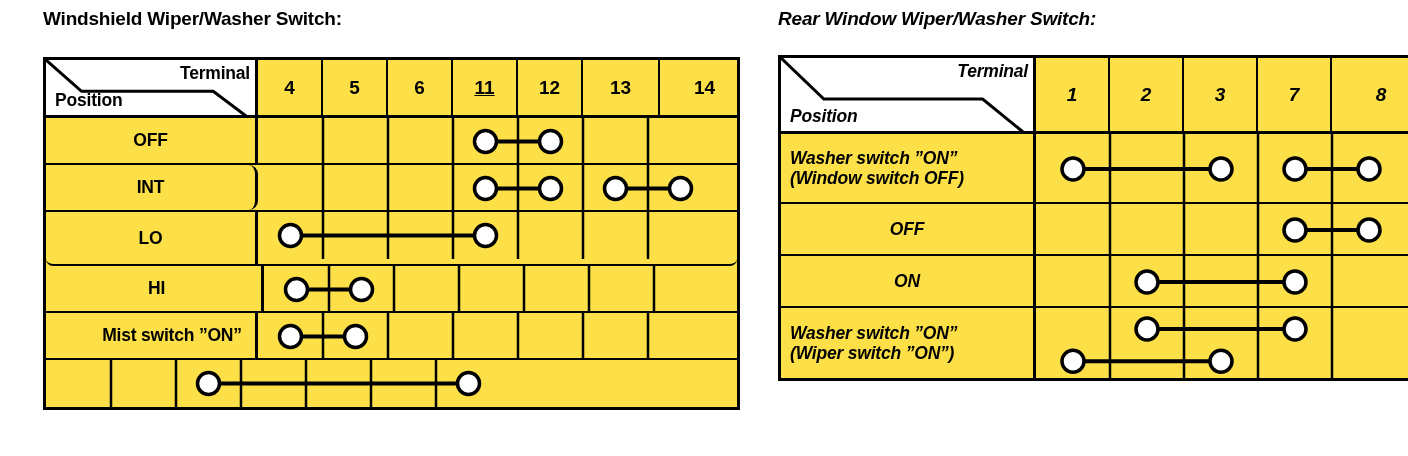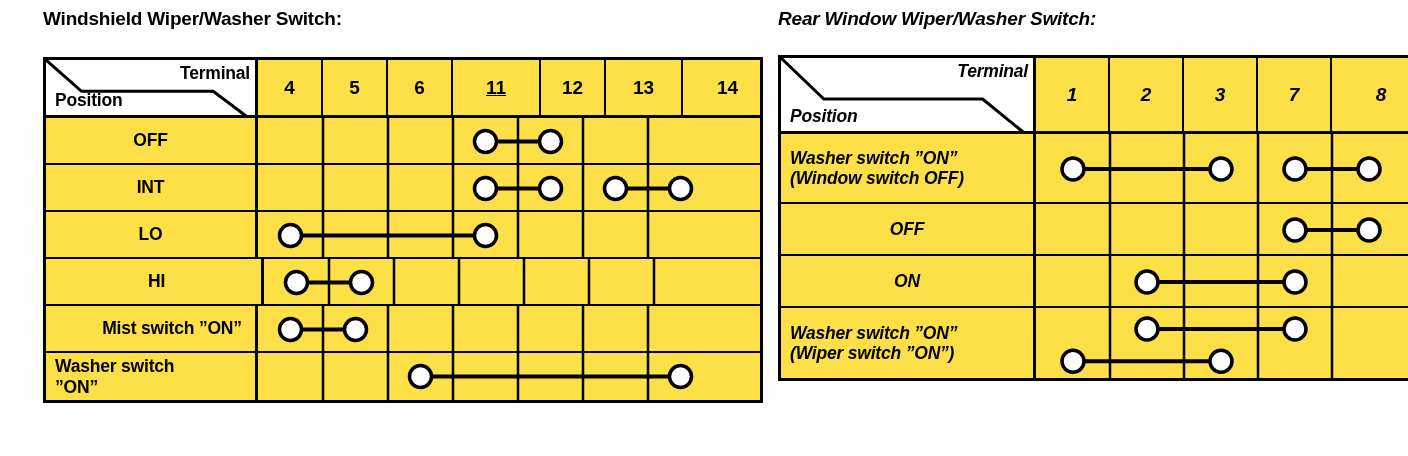--- a/index.html
+++ b/index.html
@@ -58,21 +58,21 @@
         <div class="hlabel" style="width: 212px;">
           <svg width="209" height="58" class="diag">
             <polyline points="0,0 35.53,31.32 167.20000000000002,31.32 202.73,58" fill="none" stroke="#000000" stroke-width="3"></polyline>
           </svg>
           <div class="axis-terminal">Terminal</div>
           <div class="axis-position">Position</div>
         </div>
         <div class="hcell" style="width: 65px;">4</div>
         <div class="hcell" style="width: 65px;">5</div>
         <div class="hcell" style="width: 65px;">6</div>
-        <div class="hcell" style="width: 88px; text-decoration: underline;">11</div>
+        <div class="hcell" style="width: 65px; text-decoration: underline;">11</div>
         <div class="hcell" style="width: 65px;">12</div>
         <div class="hcell" style="width: 77px;">13</div>
         <div class="hcell" style="width: 65px;">14</div>
       </div><div class="brow" style="height: 47px;">
         <div class="rlabel" style="width: 212px;">
           <div>OFF</div>
         </div>
         <div class="conn">
           <svg width="455" height="47">
             <line x1="65" y1="0" x2="65" y2="47" stroke="#000000" stroke-width="2.5"></line>
@@ -80,40 +80,40 @@
             <line x1="195" y1="0" x2="195" y2="47" stroke="#000000" stroke-width="2.5"></line>
             <line x1="260" y1="0" x2="260" y2="47" stroke="#000000" stroke-width="2.5"></line>
             <line x1="325" y1="0" x2="325" y2="47" stroke="#000000" stroke-width="2.5"></line>
             <line x1="390" y1="0" x2="390" y2="47" stroke="#000000" stroke-width="2.5"></line>
             <line x1="227.5" y1="23.5" x2="292.5" y2="23.5" stroke="#000000" stroke-width="4"></line>
             <circle cx="227.5" cy="23.5" r="11" fill="#ffffff" stroke="#000000" stroke-width="3.5"></circle>
             <circle cx="292.5" cy="23.5" r="11" fill="#ffffff" stroke="#000000" stroke-width="3.5"></circle>
           </svg>
         </div>
       </div><div class="brow" style="height: 47px;">
-        <div class="rlabel" style="width: 212px;">
+        <div class="rlabel" style="width: 212px; border-radius: 9px;">
           <div>INT</div>
         </div>
         <div class="conn">
           <svg width="455" height="47">
             <line x1="65" y1="0" x2="65" y2="47" stroke="#000000" stroke-width="2.5"></line>
             <line x1="130" y1="0" x2="130" y2="47" stroke="#000000" stroke-width="2.5"></line>
             <line x1="195" y1="0" x2="195" y2="47" stroke="#000000" stroke-width="2.5"></line>
             <line x1="260" y1="0" x2="260" y2="47" stroke="#000000" stroke-width="2.5"></line>
             <line x1="325" y1="0" x2="325" y2="47" stroke="#000000" stroke-width="2.5"></line>
             <line x1="390" y1="0" x2="390" y2="47" stroke="#000000" stroke-width="2.5"></line>
             <line x1="227.5" y1="23.5" x2="292.5" y2="23.5" stroke="#000000" stroke-width="4"></line>
             <circle cx="227.5" cy="23.5" r="11" fill="#ffffff" stroke="#000000" stroke-width="3.5"></circle>
             <circle cx="292.5" cy="23.5" r="11" fill="#ffffff" stroke="#000000" stroke-width="3.5"></circle>
             <line x1="357.5" y1="23.5" x2="422.5" y2="23.5" stroke="#000000" stroke-width="4"></line>
             <circle cx="357.5" cy="23.5" r="11" fill="#ffffff" stroke="#000000" stroke-width="3.5"></circle>
             <circle cx="422.5" cy="23.5" r="11" fill="#ffffff" stroke="#000000" stroke-width="3.5"></circle>
           </svg>
         </div>
-      </div><div class="brow" style="height: 47px;">
+      </div><div class="brow" style="height: 54px; border-radius: 7px;">
         <div class="rlabel" style="width: 212px;">
           <div>LO</div>
         </div>
         <div class="conn">
           <svg width="455" height="47">
             <line x1="65" y1="0" x2="65" y2="47" stroke="#000000" stroke-width="2.5"></line>
             <line x1="130" y1="0" x2="130" y2="47" stroke="#000000" stroke-width="2.5"></line>
             <line x1="195" y1="0" x2="195" y2="47" stroke="#000000" stroke-width="2.5"></line>
             <line x1="260" y1="0" x2="260" y2="47" stroke="#000000" stroke-width="2.5"></line>
             <line x1="325" y1="0" x2="325" y2="47" stroke="#000000" stroke-width="2.5"></line>
@@ -151,24 +151,20 @@
             <line x1="195" y1="0" x2="195" y2="47" stroke="#000000" stroke-width="2.5"></line>
             <line x1="260" y1="0" x2="260" y2="47" stroke="#000000" stroke-width="2.5"></line>
             <line x1="325" y1="0" x2="325" y2="47" stroke="#000000" stroke-width="2.5"></line>
             <line x1="390" y1="0" x2="390" y2="47" stroke="#000000" stroke-width="2.5"></line>
             <line x1="32.5" y1="23.5" x2="97.5" y2="23.5" stroke="#000000" stroke-width="4"></line>
             <circle cx="32.5" cy="23.5" r="11" fill="#ffffff" stroke="#000000" stroke-width="3.5"></circle>
             <circle cx="97.5" cy="23.5" r="11" fill="#ffffff" stroke="#000000" stroke-width="3.5"></circle>
           </svg>
         </div>
       </div><div class="brow" style="height: 47px;">
-        <div class="rlabel left" style="width: 212px;">
-          <div>Washer switch</div>
-          <div>”ON”</div>
-        </div>
         <div class="conn">
           <svg width="455" height="47">
             <line x1="65" y1="0" x2="65" y2="47" stroke="#000000" stroke-width="2.5"></line>
             <line x1="130" y1="0" x2="130" y2="47" stroke="#000000" stroke-width="2.5"></line>
             <line x1="195" y1="0" x2="195" y2="47" stroke="#000000" stroke-width="2.5"></line>
             <line x1="260" y1="0" x2="260" y2="47" stroke="#000000" stroke-width="2.5"></line>
             <line x1="325" y1="0" x2="325" y2="47" stroke="#000000" stroke-width="2.5"></line>
             <line x1="390" y1="0" x2="390" y2="47" stroke="#000000" stroke-width="2.5"></line>
             <line x1="162.5" y1="23.5" x2="422.5" y2="23.5" stroke="#000000" stroke-width="4"></line>
             <circle cx="162.5" cy="23.5" r="11" fill="#ffffff" stroke="#000000" stroke-width="3.5"></circle>

